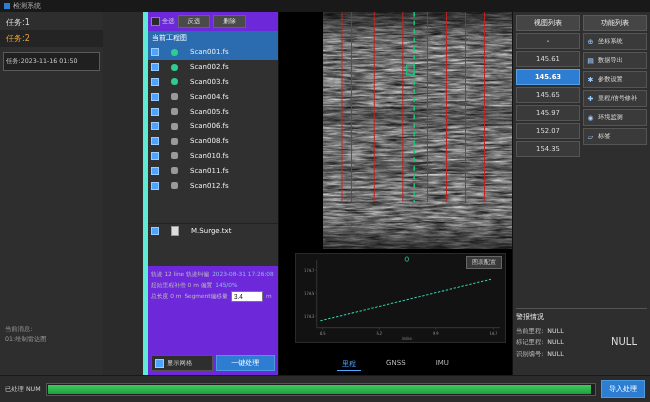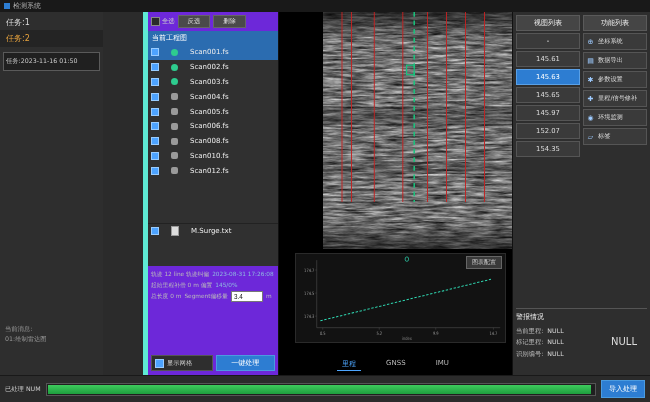--- a/index.html
+++ b/index.html
@@ -49,21 +49,21 @@
   .tabs{position:absolute;bottom:4px;left:0;right:0;display:flex;justify-content:center;gap:20px;font-size:7px;margin-top:20px;}
   .tab{color:#bbb;padding:1px 5px;cursor:pointer;}
   .tab.active{color:#4da6ff;border-bottom:1px solid #4da6ff;}
 
   
   .right-panel{width:138px;flex:none;background:#2e2e2e;position:relative;display:flex;gap:3px;padding:3px;box-sizing:border-box;border-left:1px solid #111;}
   .col{width:64px;display:flex;flex-direction:column;gap:2px;}
   .col-header{background:#454545;font-size:7px;text-align:center;padding:2px 0;color:#eee;border:1px solid #5a5a5a;}
   #view-list,#func-list{display:flex;flex-direction:column;gap:2px;}
   .view-item{background:#3a3a3a;border:1px solid #555;font-size:6.8px;text-align:center;padding:3px 0;color:#ddd;cursor:pointer;}
-  .view-item.selected{background:#2d7dd2;border-color:#5aa0e6;color:#fff;}
+  .view-item.selected{background:#2d7dd2;border-color:#5aa0e6;color:#fff;font-weight:bold;}
   .func-item{background:#3a3a3a;border:1px solid #555;font-size:6.2px;display:flex;align-items:center;gap:3px;padding:3px 2px;color:#ddd;cursor:pointer;}
   .func-icon{font-size:7px;color:#9ecbff;width:9px;text-align:center;flex:none;}
   .alarm{position:absolute;left:3px;right:3px;bottom:3px;height:60px;border-top:1px solid #555;font-size:6.3px;padding-top:3px;}
   .alarm-header{font-size:7px;color:#eee;margin-bottom:3px;}
   .alarm-body{display:flex;align-items:center;justify-content:center;}
   .alarm-row{display:flex;gap:4px;line-height:1.8;color:#bbb;}
   .alarm-row .val{color:#ddd;}
   .alarm-big{font-size:10px;color:#ddd;margin-left:auto;margin-right:10px;}
 
   
@@ -138,20 +138,25 @@
           </div>
           <div class="scan-item">
             <span class="cb"></span>
             <span class="dot gray"></span>
             <span>Scan008.fs</span>
           </div>
           <div class="scan-item">
             <span class="cb"></span>
             <span class="dot gray"></span>
             <span>Scan010.fs</span>
+          </div>
+          <div class="scan-item">
+            <span class="cb"></span>
+            <span class="dot gray"></span>
+            <span>Scan011.fs</span>
           </div>
           <div class="scan-item">
             <span class="cb"></span>
             <span class="dot gray"></span>
             <span>Scan012.fs</span>
           </div>
         </div>
       <div class="track-list">
           <div class="scan-item">
             <span class="cb"></span>

